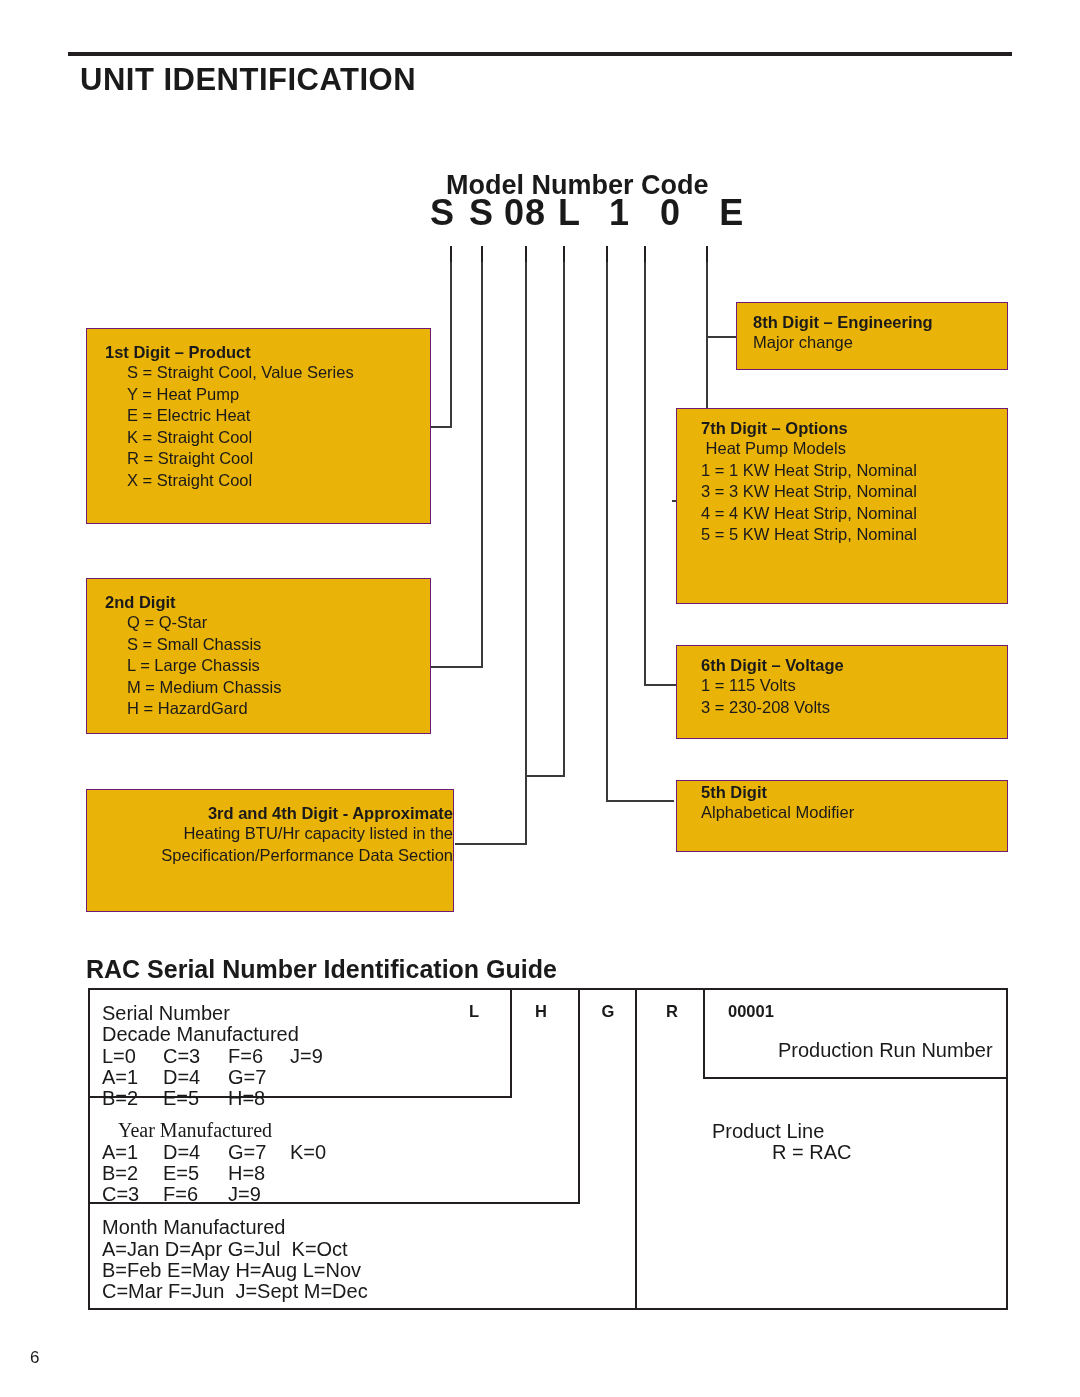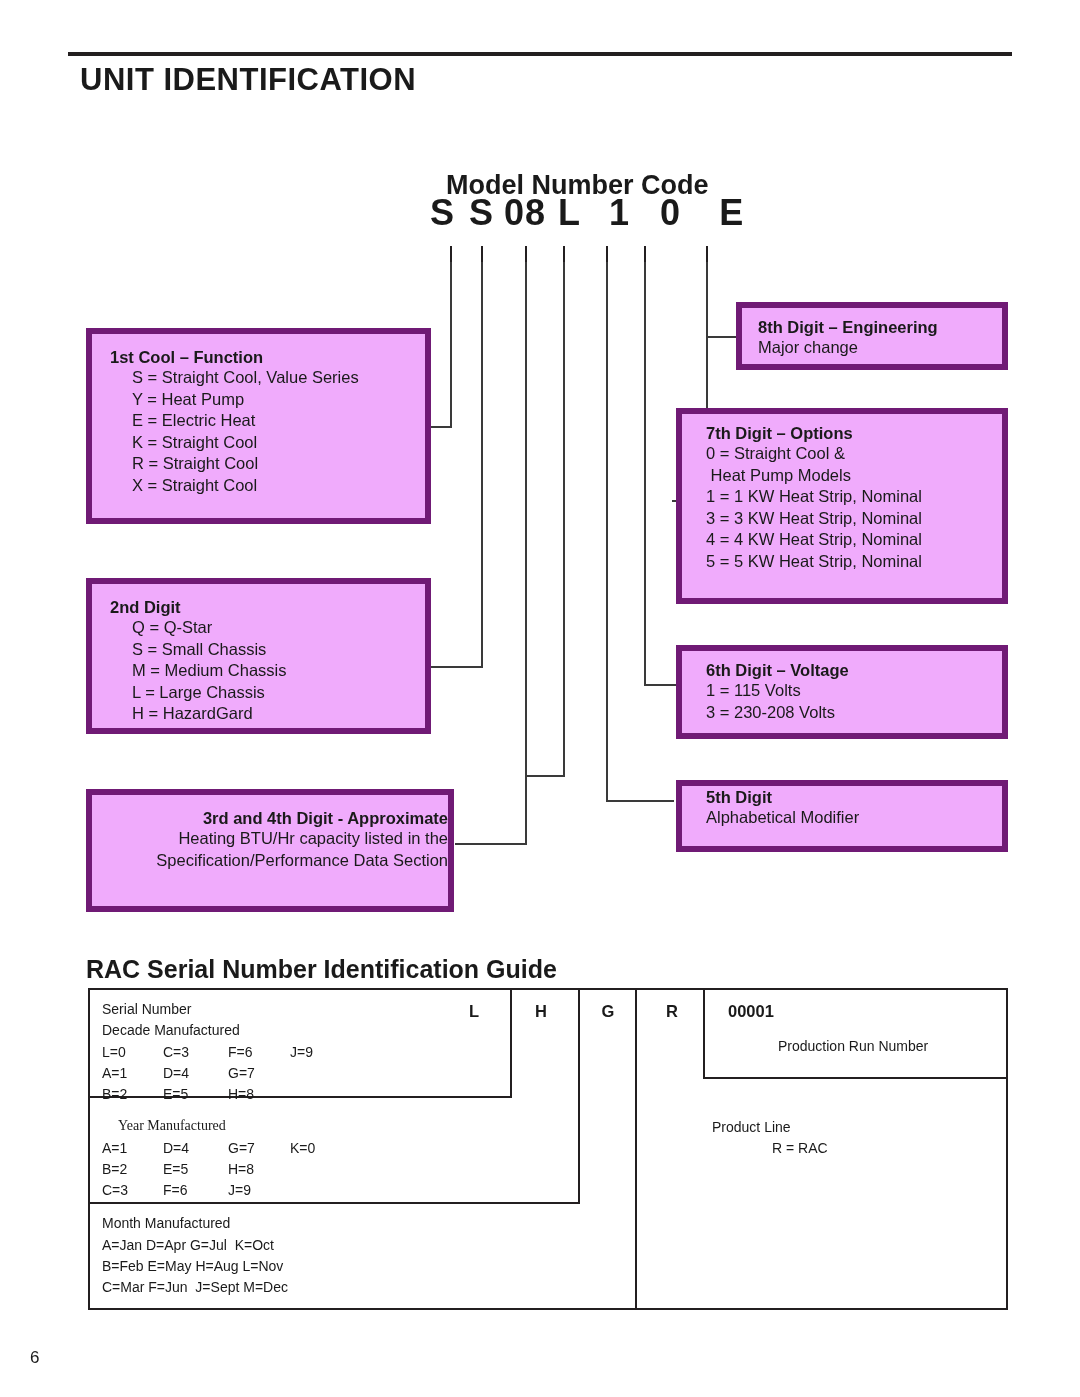--- a/index.html
+++ b/index.html
@@ -59,22 +59,22 @@
   .ln {
     position: absolute;
     background: #3a3a3a;
   }
   .lv { width: 2px; }
   .lh { height: 2px; }
 
   
   .box {
     position: absolute;
-    border: 6px solid #701a75;
-    background: #f0abfc;
+    border: 1px solid #701a75;
+    background: #eab308;
     box-sizing: border-box;
   }
   .box .bt {
     font-size: 16.5px;
     font-weight: bold;
     display: block;
     white-space: pre;
   }
   .box .bl {
     font-size: 16.5px;
@@ -87,21 +87,21 @@
 
   
   .sbox {
     position: absolute;
     border: 2px solid #231f20;
     background: transparent;
     box-sizing: border-box;
   }
   .stext {
     position: absolute;
-    font-size: 14px;
+    font-size: 20px;
     white-space: pre;
     line-height: 1.33;
   }
   .schar {
     position: absolute;
     font-size: 16.5px;
     font-weight: bold;
     text-align: center;
   }
 
@@ -149,37 +149,37 @@
 <div class="ln lh" style="left:644px; top:684px; width:32px;"></div>
 
 <div class="ln lv" style="left:706px; top:262px; height:240px;"></div>
 <div class="ln lh" style="left:672px; top:500px; width:36px;"></div>
 
 <div class="ln lv" style="left:706px; top:262px; height:76px;"></div>
 <div class="ln lh" style="left:706px; top:336px; width:30px;"></div>
 
 <div class="box" style="left:86px; top:328px; width:345px; height:196px;">
   <div class="box-inner">
-    <span class="bt">1st Cool – Function</span>
+    <span class="bt">1st Digit – Product</span>
     <span class="bl indent">S = Straight Cool, Value Series</span>
     <span class="bl indent">Y = Heat Pump</span>
     <span class="bl indent">E = Electric Heat</span>
     <span class="bl indent">K = Straight Cool</span>
     <span class="bl indent">R = Straight Cool</span>
     <span class="bl indent">X = Straight Cool</span>
   </div>
 </div>
 
 <div class="box" style="left:86px; top:578px; width:345px; height:156px;">
   <div class="box-inner">
     <span class="bt">2nd Digit</span>
     <span class="bl indent">Q = Q-Star</span>
     <span class="bl indent">S = Small Chassis</span>
+    <span class="bl indent">L = Large Chassis</span>
     <span class="bl indent">M = Medium Chassis</span>
-    <span class="bl indent">L = Large Chassis</span>
     <span class="bl indent">H = HazardGard</span>
   </div>
 </div>
 
 <div class="box" style="left:86px; top:789px; width:368px; height:123px;">
   <div class="box-inner" style="padding-left:20px;text-align:right;">
     <span class="bt">3rd and 4th Digit - Approximate</span>
     <span class="bl">Heating BTU/Hr capacity listed in the</span>
     <span class="bl">Specification/Performance Data Section</span>
   </div>
@@ -188,21 +188,20 @@
 <div class="box" style="left:736px; top:302px; width:272px; height:68px;">
   <div class="box-inner" style="padding-left:16px; padding-top:10px;">
     <span class="bt">8th Digit – Engineering</span>
     <span class="bl">Major change</span>
   </div>
 </div>
 
 <div class="box" style="left:676px; top:408px; width:332px; height:196px;">
   <div class="box-inner" style="padding-left:24px; padding-top:10px;">
     <span class="bt">7th Digit – Options</span>
-    <span class="bl">0 = Straight Cool &amp;</span>
     <span class="bl"> Heat Pump Models</span>
     <span class="bl">1 = 1 KW Heat Strip, Nominal</span>
     <span class="bl">3 = 3 KW Heat Strip, Nominal</span>
     <span class="bl">4 = 4 KW Heat Strip, Nominal</span>
     <span class="bl">5 = 5 KW Heat Strip, Nominal</span>
   </div>
 </div>
 
 <div class="box" style="left:676px; top:645px; width:332px; height:94px;">
   <div class="box-inner" style="padding-left:24px; padding-top:10px;">

